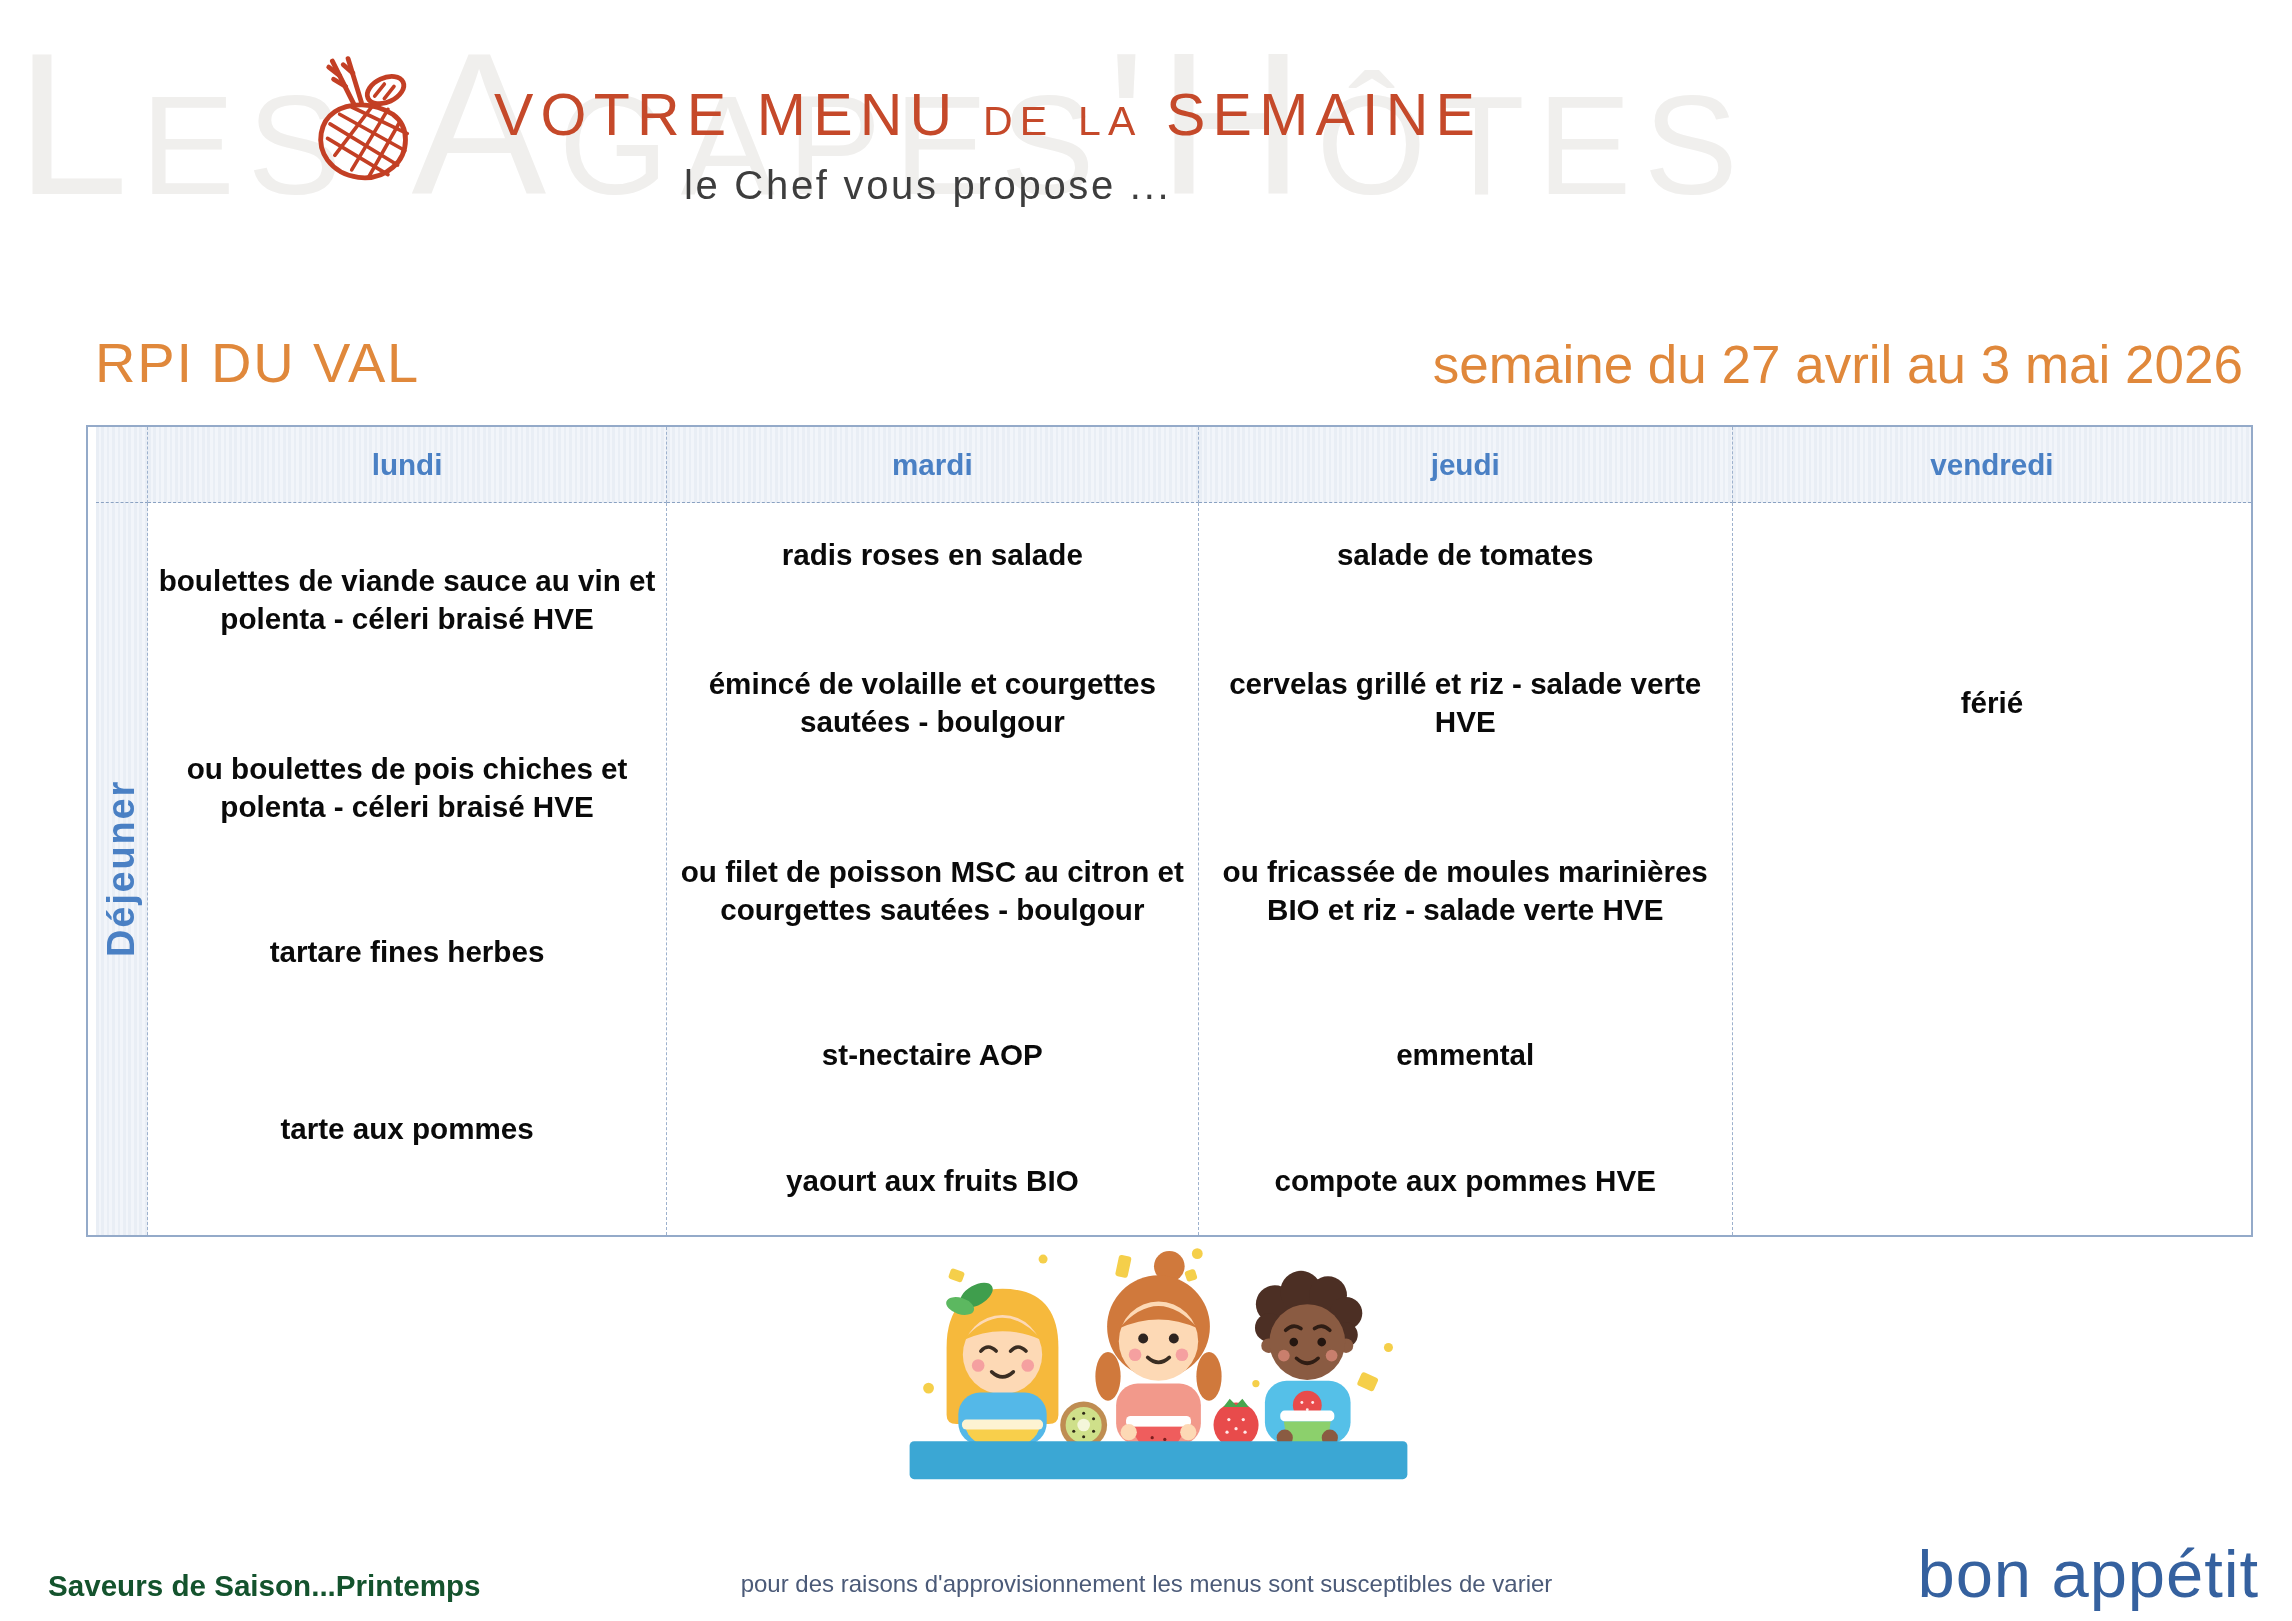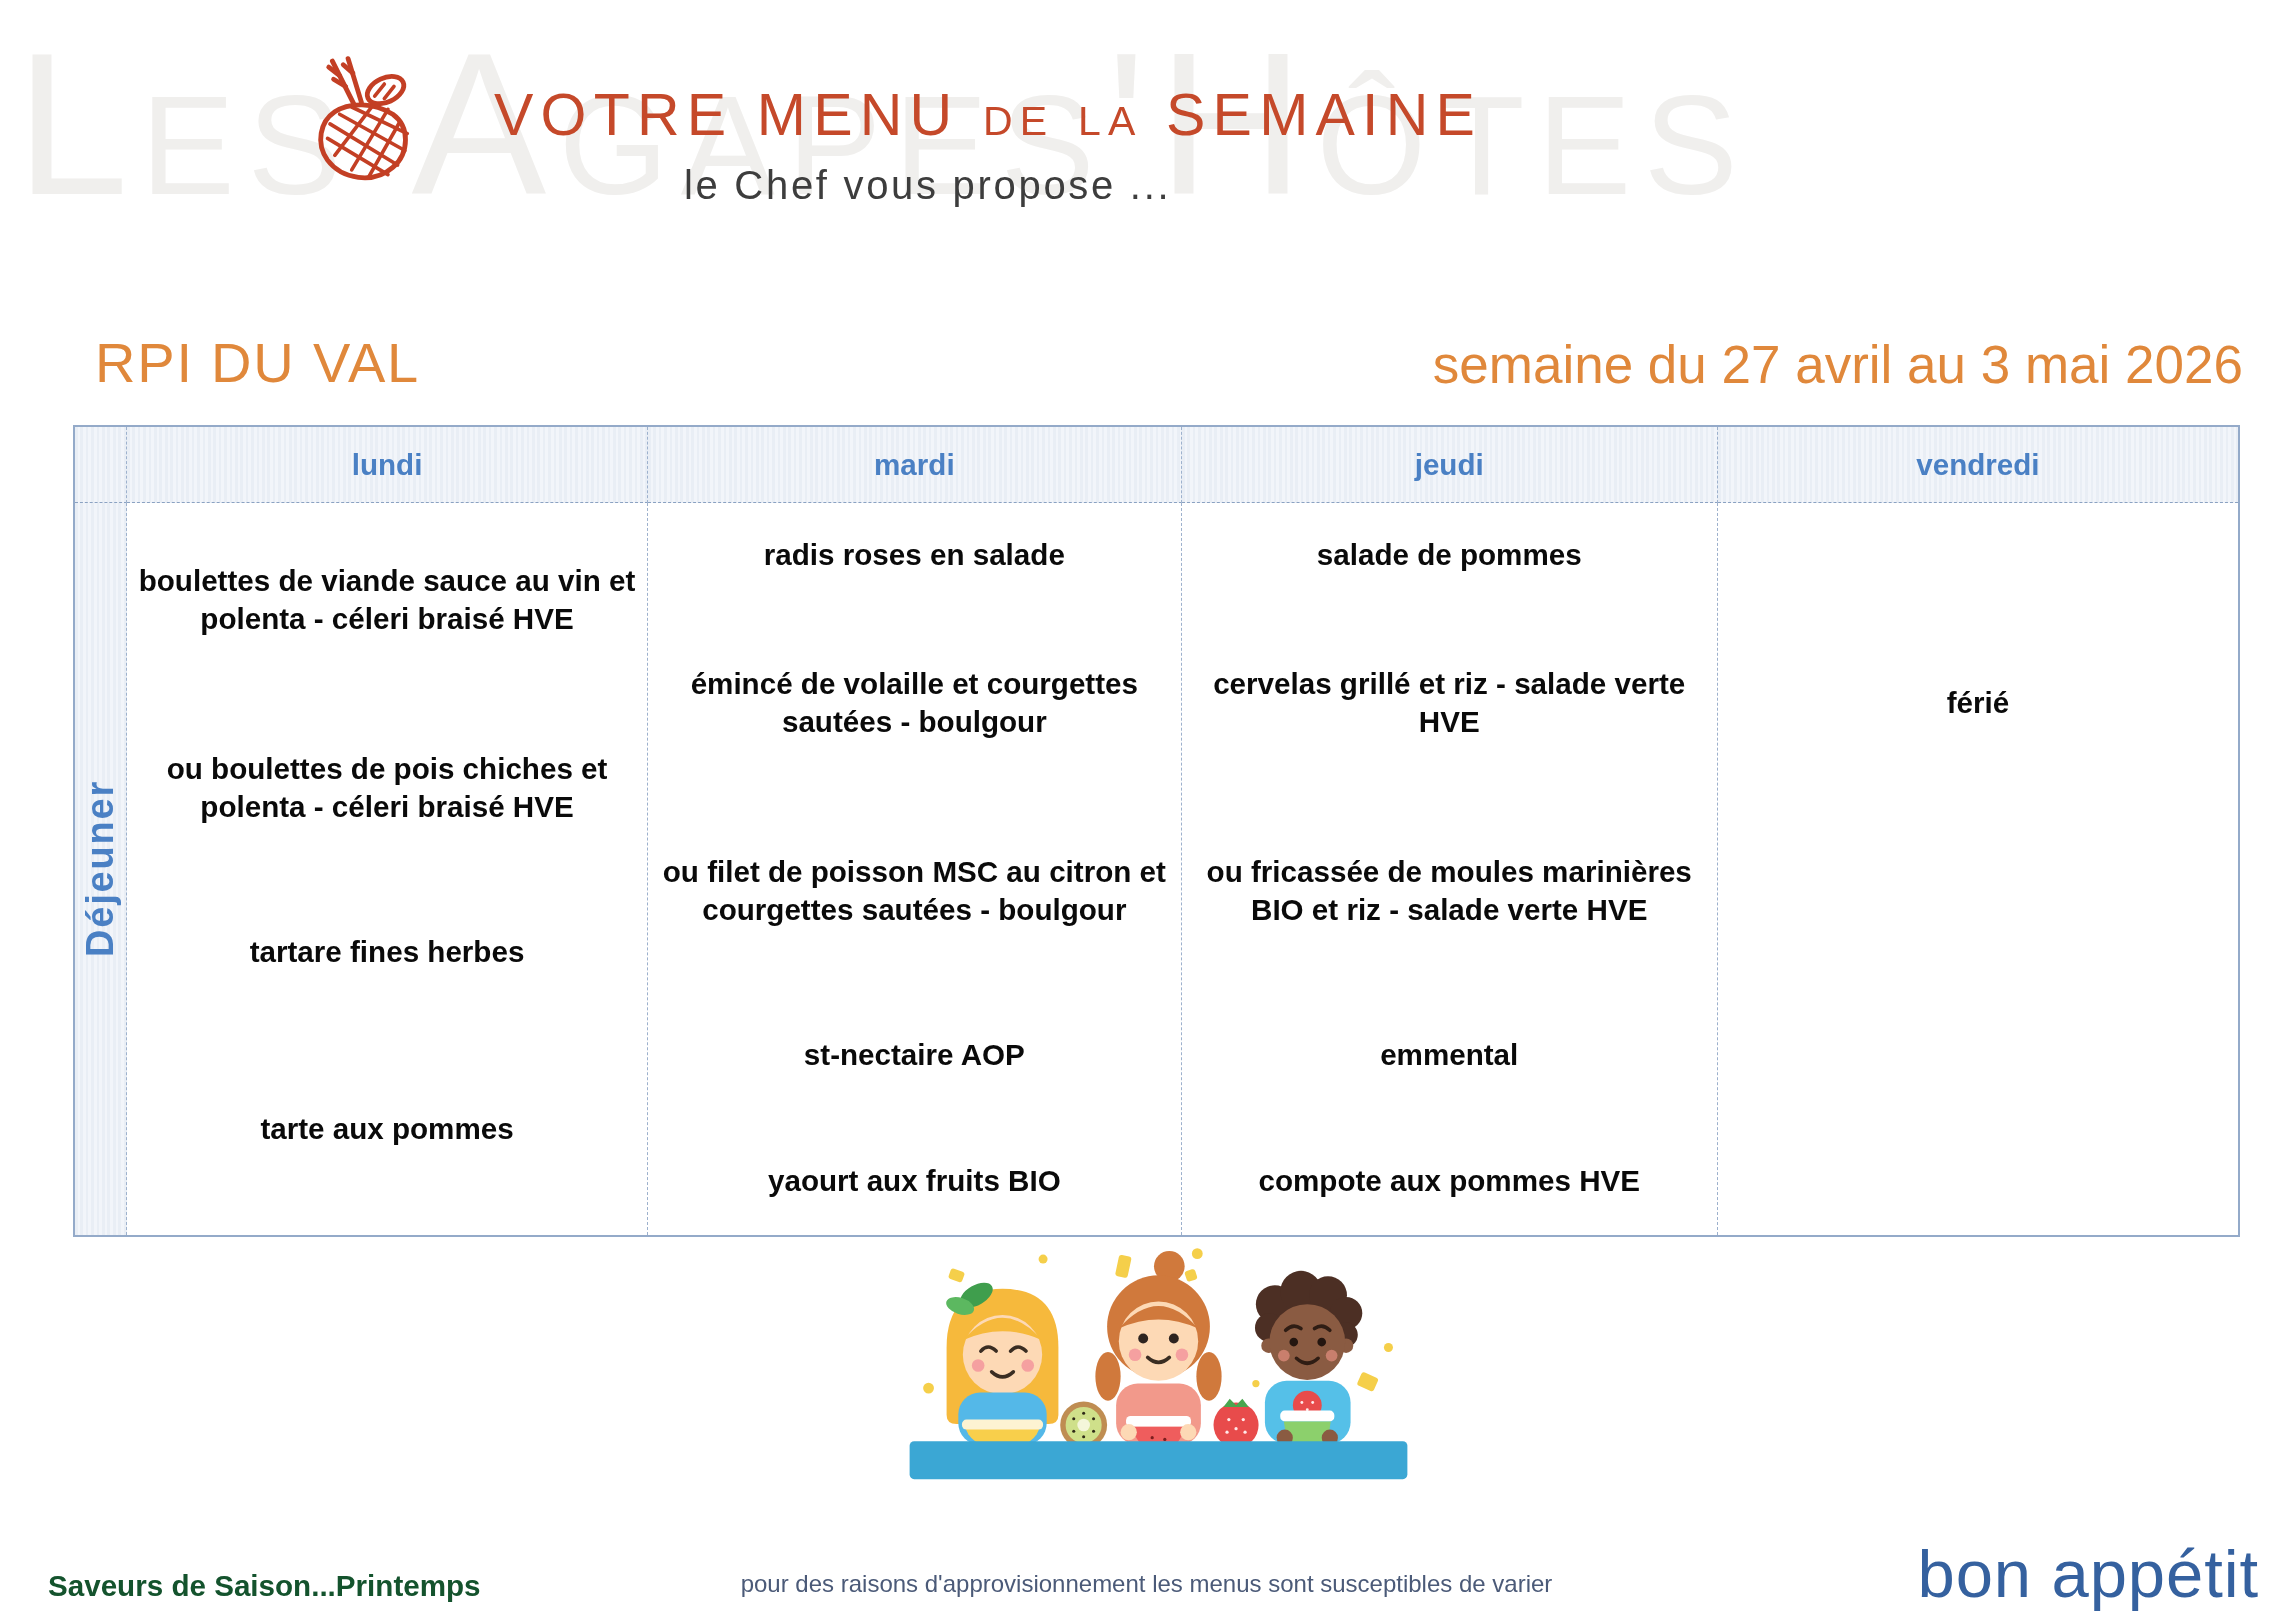--- a/index.html
+++ b/index.html
@@ -29,26 +29,27 @@
   .meta-row{
     position:absolute;top:330px;left:79px;right:50px;
     display:flex;justify-content:space-between;align-items:flex-end;
     color:var(--accent-orange,#e0883b);
     margin-left:16px;
   }
   .school-name{font-size:56px;letter-spacing:1.8px;}
   .week-range{font-size:53px;}
   
   .menu-table{
-    position:absolute;left:73px;top:425px;width:2167px;height:812px;
+    position:absolute;left:86px;top:425px;width:2167px;height:812px;
     display:grid;box-sizing:border-box;
     grid-template-columns:52px 583fr 597fr 600fr 582fr;
     grid-template-rows:76px 1fr;
     border:2.7px solid var(--table-border,#94aac9);
     background:#fff;
+    padding-left:8px;
   }
   .striped{
     background:repeating-linear-gradient(90deg,
       var(--header-bg,#e9eef5) 0px,var(--header-bg,#e9eef5) 2.7px,
       #f2f5fa 2.7px,#f2f5fa 5.4px);
   }
   .corner{grid-row:1;grid-column:1;border-right:1.8px dashed #9db1cd;border-bottom:1.8px dashed #8ba2c2;}
   .day-header{
     display:flex;align-items:center;justify-content:center;
     font-weight:bold;font-size:29.6px;color:var(--brand-blue,#4a80c4);
@@ -150,21 +151,21 @@
 
     <div class="day-col v-border">
       <div class="slot s-entree">radis roses en salade</div>
       <div class="slot s-plat">émincé de volaille et courgettes sautées - boulgour</div>
       <div class="slot s-alt">ou filet de poisson MSC au citron et courgettes sautées - boulgour</div>
       <div class="slot s-fromage">st-nectaire AOP</div>
       <div class="slot s-dessert">yaourt aux fruits BIO</div>
     </div>
 
     <div class="day-col v-border">
-      <div class="slot s-entree">salade de pommes</div>
+      <div class="slot s-entree">salade de tomates</div>
       <div class="slot s-plat">cervelas grillé et riz - salade verte HVE</div>
       <div class="slot s-alt">ou fricassée de moules marinières BIO et riz - salade verte HVE</div>
       <div class="slot s-fromage">emmental</div>
       <div class="slot s-dessert">compote aux pommes HVE</div>
     </div>
 
     <div class="day-col">
       <div class="slot s-entree"></div>
       <div class="slot s-plat">férié</div>
       <div class="slot s-alt"></div>

